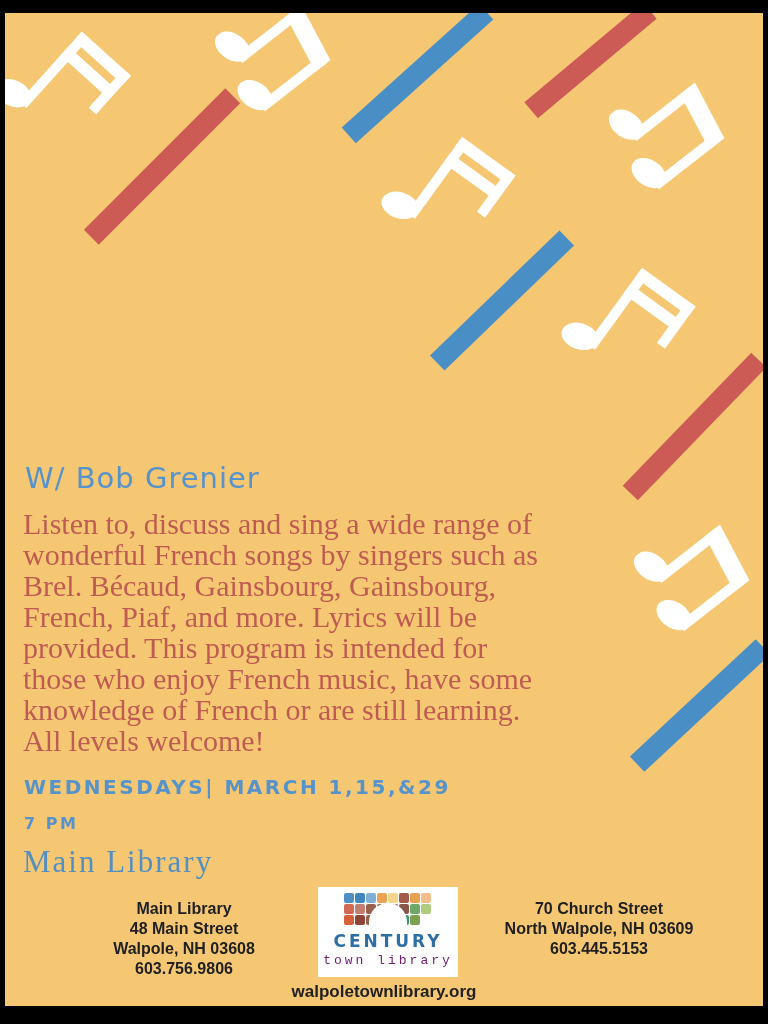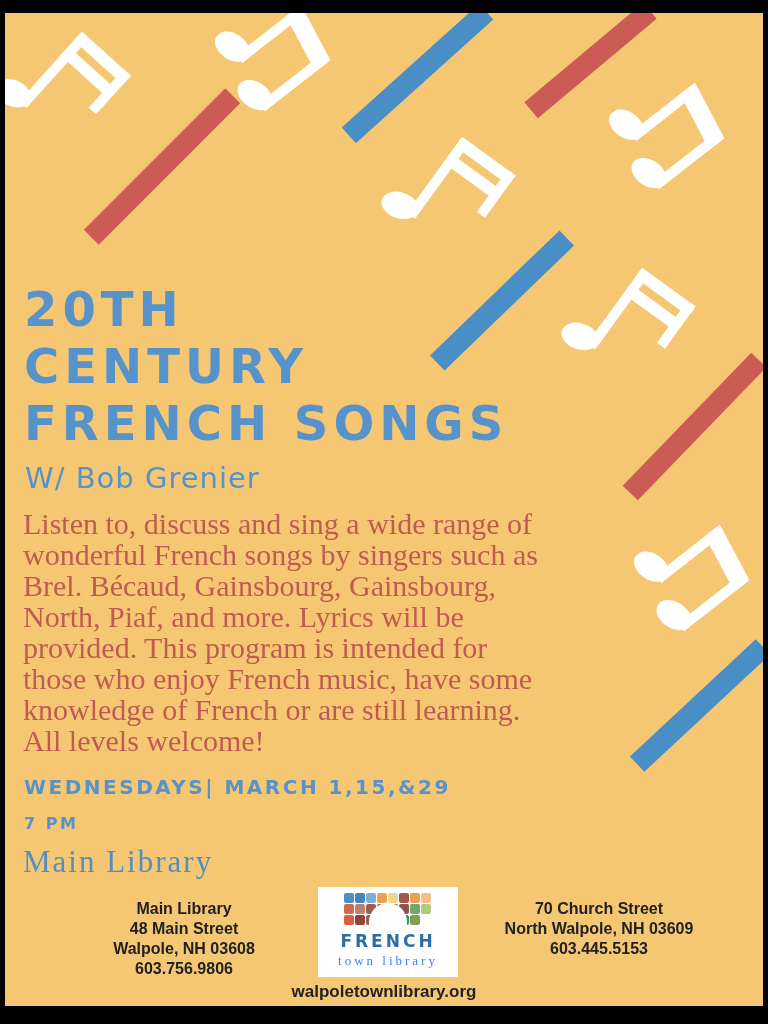--- a/index.html
+++ b/index.html
@@ -57,22 +57,22 @@
 
   .logo-box{position:absolute;left:318px;top:887px;width:140px;height:90px;
          background:#FFFFFF;z-index:2;text-align:center;}
   .logo-grid{position:absolute;left:26px;top:6px;display:grid;
          grid-template-columns:repeat(8,10px);grid-auto-rows:10px;gap:1px;}
   .logo-grid .cell{width:10px;height:10px;border-radius:2px;}
   .logo-arch{position:absolute;left:50%;transform:translateX(-50%);top:16px;
          width:38px;height:23px;background:#FFFFFF;border-radius:19px 19px 0 0;}
   .logo-name{position:absolute;left:0;right:0;top:44px;color:#2D6FA5;
          font-weight:700;font-size:17px;letter-spacing:3px;}
-  .logo-tagline{position:absolute;left:0;right:0;top:66px;color:#3b82f6;
-         font-family:Liberation Serif, serif;font-size:13px;letter-spacing:3px;}
+  .logo-tagline{position:absolute;left:0;right:0;top:66px;color:#701a75;
+         font-family:Liberation Mono, monospace;font-size:13px;letter-spacing:3px;}
 
   .website{position:absolute;left:0;top:982px;width:768px;text-align:center;z-index:2;
          font-family:"Liberation Sans",sans-serif;font-weight:700;
          font-size:17px;color:#212121;}
 </style>
 </head>
 <body>
 
 <div class="frame">
 
@@ -114,32 +114,27 @@
   <svg class="note noteD" width="112" height="106" viewBox="0 0 112 106">
       <use href="#note-double"></use>
     </svg>
   <svg class="note noteE" width="100" height="110" viewBox="0 0 100 110">
       <use href="#note-single"></use>
     </svg>
   <svg class="note noteF" width="112" height="106" viewBox="0 0 112 106">
       <use href="#note-double"></use>
     </svg>
 
-  <div class="title">
-    <div>20TH</div>
-    <div>CENTURY</div>
-    <div>FRENCH SONGS</div>
-  </div>
   <div class="subtitle">W/ Bob Grenier</div>
 
   <div class="body-text">
     <div>Listen to, discuss and sing a wide range of</div>
     <div>wonderful French songs by singers such as</div>
     <div>Brel. Bécaud, Gainsbourg, Gainsbourg,</div>
-    <div>North, Piaf, and more. Lyrics will be</div>
+    <div>French, Piaf, and more. Lyrics will be</div>
     <div>provided. This program is intended for</div>
     <div>those who enjoy French music, have some</div>
     <div>knowledge of French or are still learning.</div>
     <div>All levels welcome!</div>
   </div>
 
   <div class="schedule">WEDNESDAYS| MARCH 1,15,&amp;29</div>
   <div class="time">7 PM</div>
   <div class="venue">Main Library</div>
 
@@ -171,21 +166,21 @@
         <div class="cell" style="background: rgb(213, 96, 58);"></div>
         <div class="cell" style="background: rgb(143, 68, 56);"></div>
         <div class="cell" style="background: rgb(155, 95, 77);"></div>
         <div class="cell" style="background: rgb(155, 95, 77);"></div>
         <div class="cell" style="background: rgb(155, 95, 77);"></div>
         <div class="cell" style="background: rgb(62, 147, 119);"></div>
         <div class="cell" style="background: rgb(127, 160, 79);"></div>
         <div class="cell" style="background: transparent;"></div>
       </div>
     <div class="logo-arch"></div>
-    <div class="logo-name">FRENCH</div>
+    <div class="logo-name">CENTURY</div>
     <div class="logo-tagline">town library</div>
   </div>
 
   <div class="branch right">
     <div>70 Church Street</div>
     <div>North Walpole, NH 03609</div>
     <div>603.445.5153</div>
   </div>
 
   <div class="website">walpoletownlibrary.org</div>

